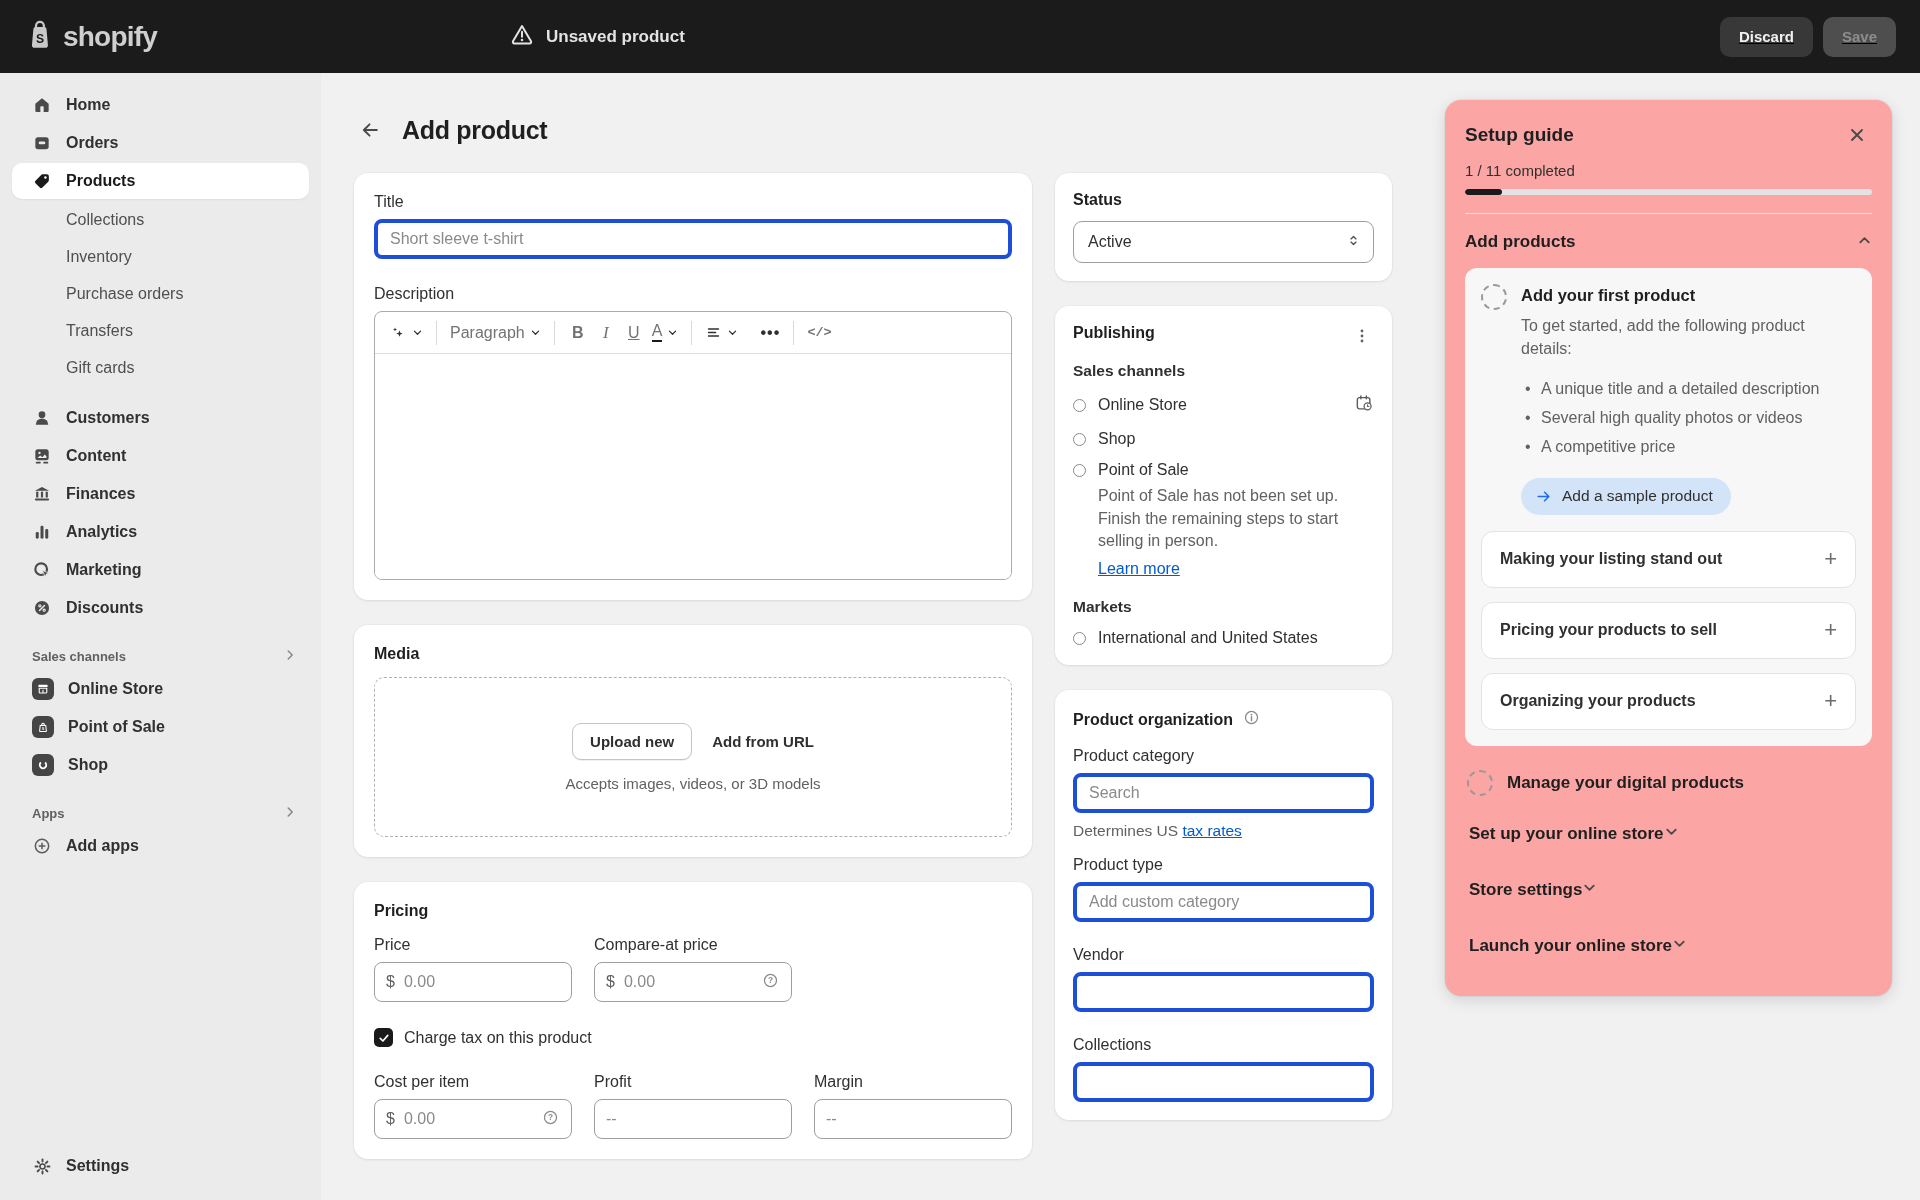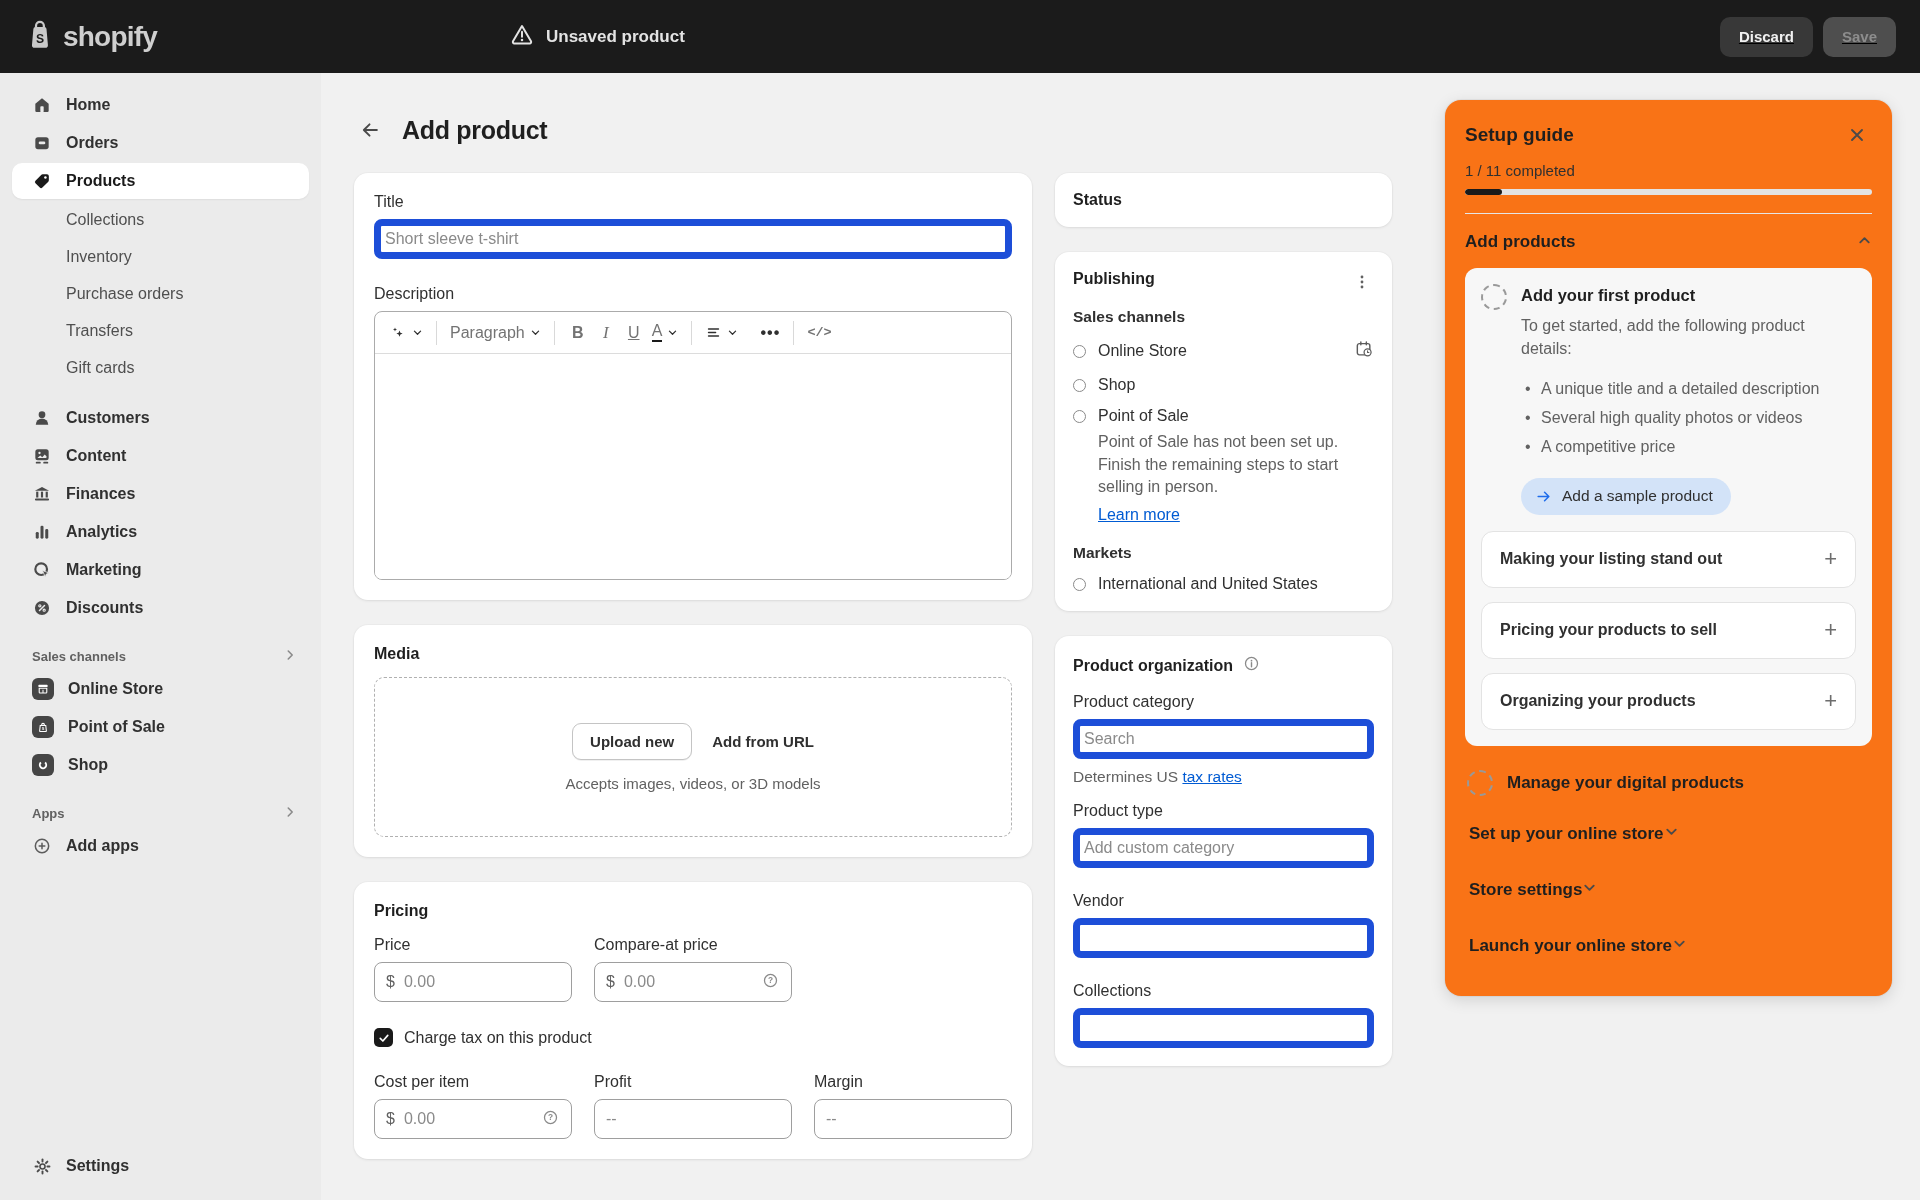--- a/index.html
+++ b/index.html
@@ -32,21 +32,21 @@
   .back-btn { width:32px; height:32px; border:none; background:transparent; border-radius:8px; display:flex; align-items:center; justify-content:center; cursor:pointer; }
   .page-title { font-size:25px; font-weight:700; color:#1f1f1f; letter-spacing:-0.3px; }
 
   .form-col { position:absolute; left:33px; top:100px; width:678px; display:flex; flex-direction:column; gap:25px; }
   .right-col { position:absolute; left:734px; top:100px; width:337px; display:flex; flex-direction:column; gap:25px; }
   .card { background:#fff; border-radius:14px; box-shadow:0 1px 3px rgba(0,0,0,.08), 0 0 0 1px rgba(0,0,0,.02); padding:20px; }
   .right-col .card { padding:18px; }
 
   .field-label { font-size:16px; color:#303030; margin-bottom:8px; }
   .card-heading { font-size:16px; font-weight:700; color:#1f1f1f; }
-  .text-input { width:100%; height:40px; border:7px solid #1d4ed8; border-radius:8px; padding:0 4px; font-size:16px; color:#303030; background:#fff; outline:none; }
+  .text-input { width:100%; height:40px; border:4px solid #1d4ed8; border-radius:8px; padding:0 12px; font-size:16px; color:#303030; background:#fff; outline:none; }
   .text-input::placeholder { color:#8a8a8a; }
 
   
   .editor { border:1px solid #ababab; border-radius:8px; margin-top:2px; overflow:hidden; background:#fff; }
   .editor-toolbar { height:42px; display:flex; align-items:center; padding:0 10px; border-bottom:1px solid #dcdcdc; }
   .tb-btn { height:30px; min-width:28px; padding:0 4px; border:none; background:transparent; border-radius:6px; display:flex; align-items:center; justify-content:center; gap:5px; color:#737373; font-size:16px; cursor:pointer; }
   .tb-divider { width:1px; height:24px; background:#d9d9d9; margin:0 9px; }
   .tb-b { font-weight:800; }
   .tb-i { font-family:"Liberation Serif","DejaVu Serif",serif; font-style:italic; font-size:17px; }
   .tb-u { text-decoration:underline; }
@@ -84,21 +84,21 @@
   .channel-label { font-size:16px; color:#303030; }
   .pos-note { margin:6px 0 0 25px; font-size:16px; color:#616161; line-height:1.42; }
   .link-blue { color:#005bd3; text-decoration:underline; cursor:pointer; }
   .learn-more { display:inline-block; margin:7px 0 0 25px; font-size:16px; }
   .org-head-row { display:flex; align-items:center; gap:9px; }
   .tax-note { margin-top:9px; font-size:15.5px; color:#616161; }
   .mt16 { margin-top:16px; }
   .mt20 { margin-top:20px; }
 
   
-  .setup-panel { position:absolute; left:1124px; top:27px; width:447px; background:#f97316; border-radius:16px; box-shadow:0 4px 16px rgba(0,0,0,.13), 0 0 0 1px rgba(0,0,0,.04); z-index:10; }
+  .setup-panel { position:absolute; left:1124px; top:27px; width:447px; background:#fca5a5; border-radius:16px; box-shadow:0 4px 16px rgba(0,0,0,.13), 0 0 0 1px rgba(0,0,0,.04); z-index:10; }
   .sg-header { padding:20px 20px 0; }
   .sg-title-row { display:flex; align-items:center; justify-content:space-between; }
   .sg-title { font-size:19px; font-weight:700; color:#1f1f1f; }
   .icon-btn { width:30px; height:30px; border:none; background:transparent; border-radius:8px; display:flex; align-items:center; justify-content:center; cursor:pointer; }
   .sg-progress-text { font-size:15px; color:#303030; margin-top:12px; }
   .sg-bar { margin-top:10px; height:6px; background:#e3e3e3; border-radius:3px; overflow:hidden; }
   .sg-fill { height:100%; background:#1a1a1a; border-radius:3px; }
   .sg-divider { height:1px; background:#e6e6e6; margin-top:18px; }
   .sg-body { padding:18px 20px 8px; }
   .sg-section-row { display:flex; align-items:center; justify-content:space-between; margin-bottom:16px; cursor:pointer; }
@@ -464,20 +464,28 @@
             </div>
           </div>
         </div>
       </section>
     </div>
 
     <div class="right-col">
 
       <section class="card">
         <div class="card-heading">Status</div>
+        <div class="select">
+          <span>Active</span>
+          <span>
+            <svg width="15" height="15" viewBox="0 0 24 24">
+                <path d="M8 9.5 L12 5.5 L16 9.5 M8 14.5 L12 18.5 L16 14.5" fill="none" stroke="#4a4a4a" stroke-width="2" stroke-linecap="round" stroke-linejoin="round"></path>
+              </svg>
+          </span>
+        </div>
       </section>
 
       <section class="card">
         <div class="pub-head-row">
           <div class="card-heading">Publishing</div>
           <button class="icon-btn" style="width:24px;height:24px">
             <svg width="16" height="16" viewBox="0 0 16 16" fill="#616161">
                 <circle cx="8" cy="3" r="1.4"></circle>
                 <circle cx="8" cy="8" r="1.4"></circle>
                 <circle cx="8" cy="13" r="1.4"></circle>

